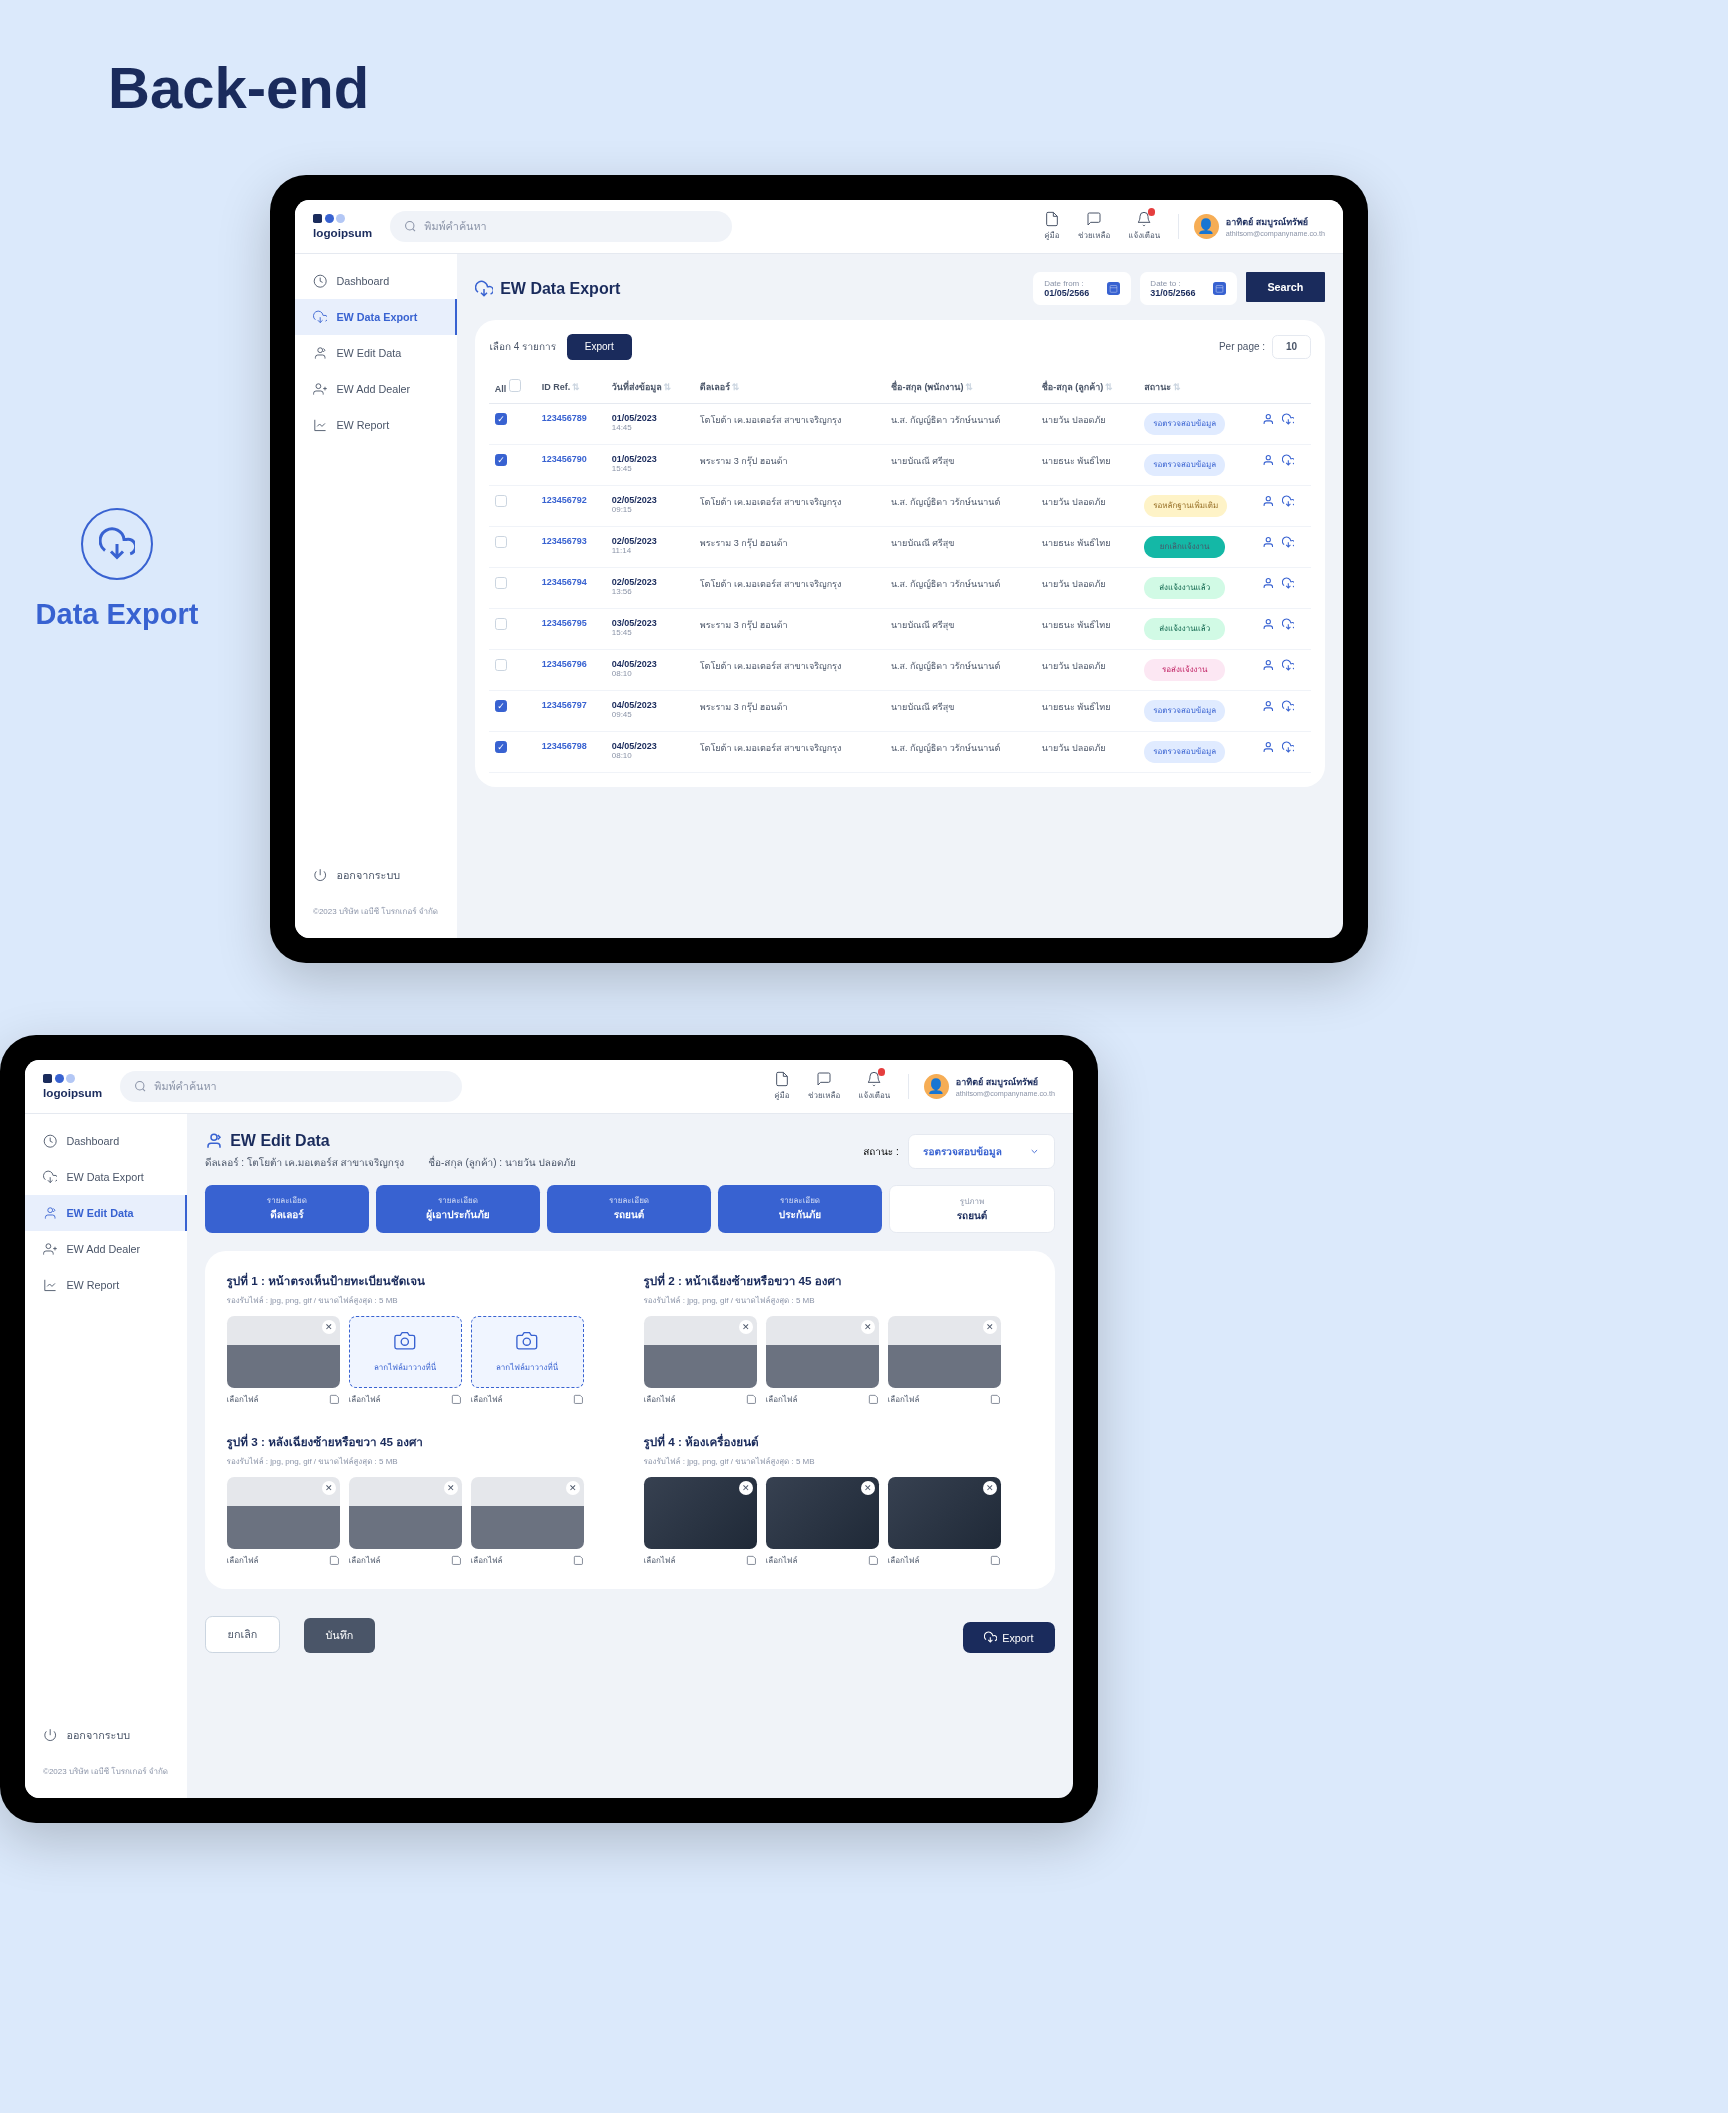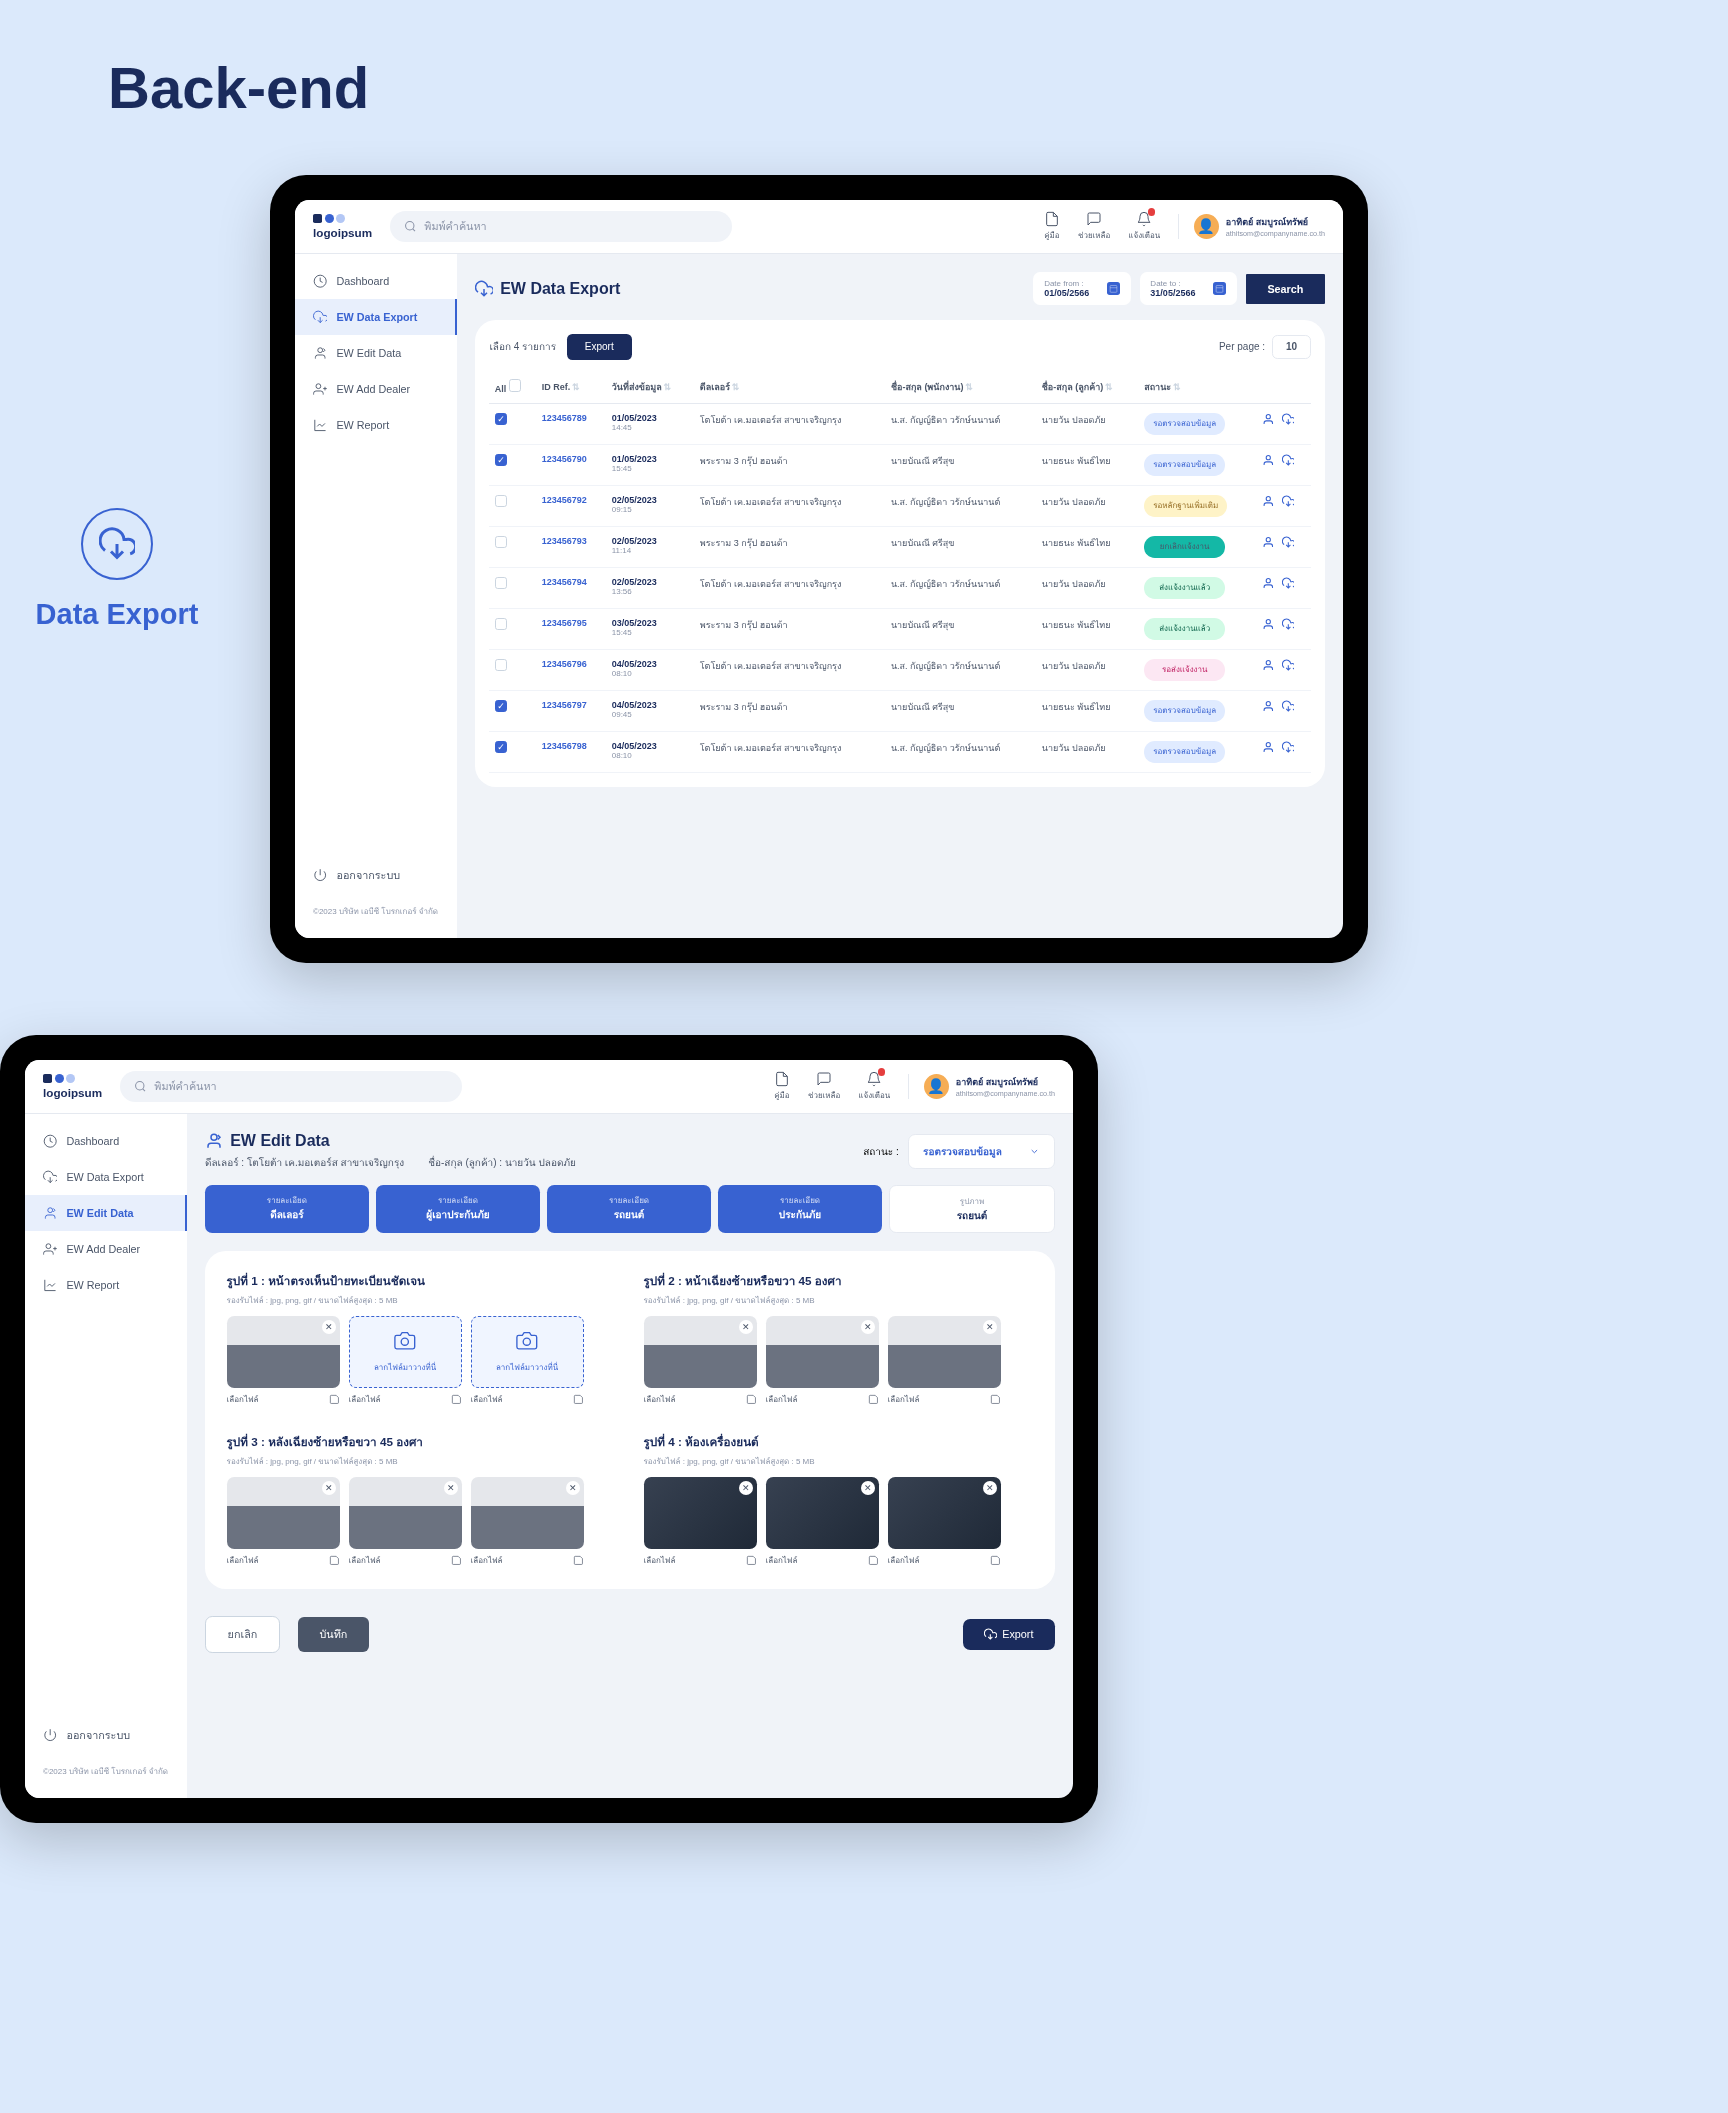--- a/index.html
+++ b/index.html
@@ -88,21 +88,21 @@
 .thumbs{display:flex;gap:9px}
 .thumb-wrap{display:flex;flex-direction:column;gap:5.4px}
 .thumb{width:113px;height:72px;border-radius:7.2px;position:relative;background:linear-gradient(135deg,#d1d5db,#9ca3af);overflow:hidden}
 .thumb.car{background:linear-gradient(180deg,#e5e7eb 40%,#6b7280 40%)}
 .thumb.engine{background:linear-gradient(135deg,#374151,#1f2937)}
 .thumb .close{position:absolute;top:3.6px;right:3.6px;width:14.4px;height:14.4px;background:#fff;border-radius:50%;display:flex;align-items:center;justify-content:center;font-size:9px;color:#4a5568;cursor:pointer}
 .thumb.upload{border:1.8px dashed #3862d1;background:#f0f5ff;display:flex;flex-direction:column;align-items:center;justify-content:center;gap:10px;color:#3862d1;font-size:8px}
 .thumb.upload svg{width:21.6px;height:21.6px;stroke:#3862d1;fill:none}
 .thumb-label{display:flex;align-items:center;justify-content:space-between;font-size:8px;color:#4a5568}
 .thumb-label svg{width:10.8px;height:10.8px;stroke:#4a5568;fill:none}
-.bottom-actions{display:flex;align-items:center;gap:18px;margin-top:27px}
+.bottom-actions{display:flex;align-items:flex-end;gap:24px;margin-top:27px}
 .btn-cancel{padding:9px 21.6px;border:0.9px solid #cbd5e0;background:#fff;border-radius:7.2px;font-size:10.8px;color:#4a5568;cursor:pointer}
 .btn-save{padding:9px 21.6px;background:#4a5568;color:#fff;border-radius:6px;font-size:10.8px;border:none;cursor:pointer}
 .btn-export2{margin-left:auto;padding:9px 21.6px;background:#1a2b5c;color:#fff;border-radius:7.2px;font-size:10.8px;border:none;display:flex;align-items:center;gap:5.4px;cursor:pointer}
 .btn-export2 svg{width:12.6px;height:12.6px;stroke:#fff;fill:none}
 </style>
 </head>
 <body>
 
 <h1 class="page-title">Back-end</h1>
 
@@ -215,21 +215,21 @@
         </div>
 
         <div class="main">
           <div class="header-row">
             <div class="header-title">
               <svg viewBox="0 0 24 24">
                   <path d="M8 17l4 4 4-4M12 12v9M20.8 18.6A5 5 0 0018 9h-1.3A8 8 0 104 16.3"></path>
                 </svg>
               <span>EW Data Export</span>
             </div>
-            <div style="margin-left:auto;display:flex;gap:9px;align-items:center">
+            <div style="margin-left:auto;display:flex;gap:9px;align-items:flex-start">
               <div class="date-box">
                 <div>
                     <div class="lbl">Date from :</div>
                     <div class="val">01/05/2566</div>
                   </div>
                 <div class="cal-icon">
                     <svg viewBox="0 0 24 24">
                       <rect x="3" y="4" width="18" height="18" rx="2"></rect>
                       <path d="M3 10h18"></path>
                     </svg>

